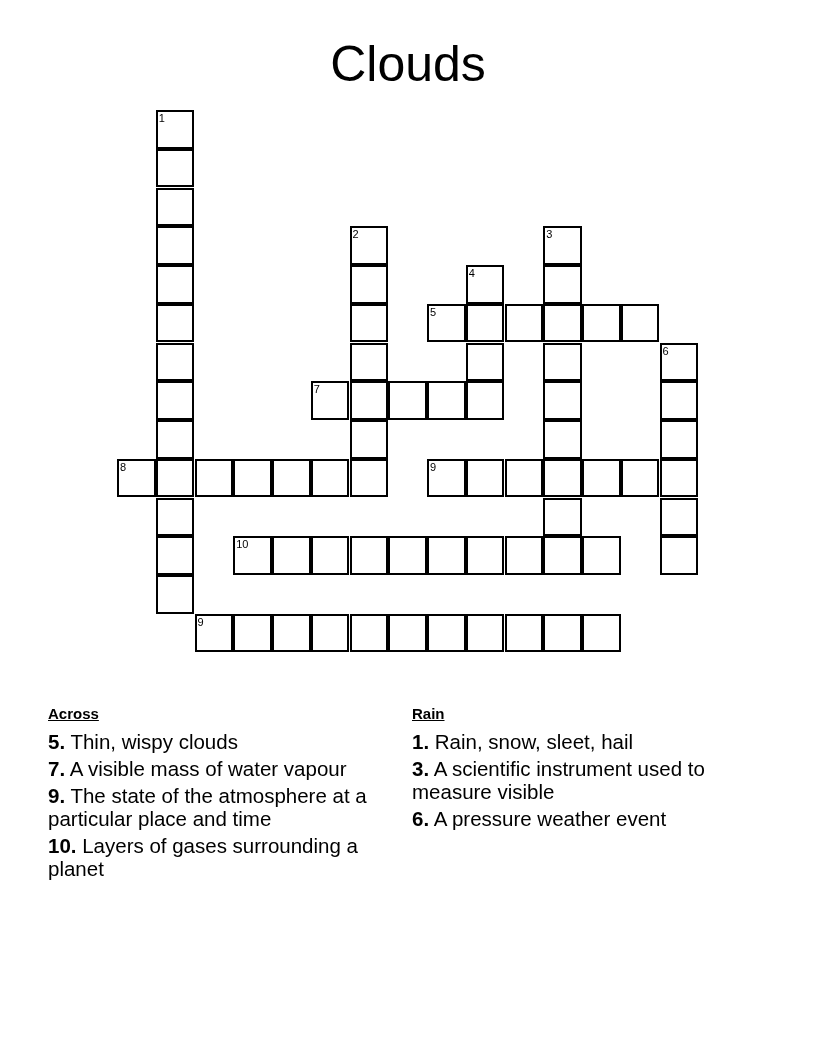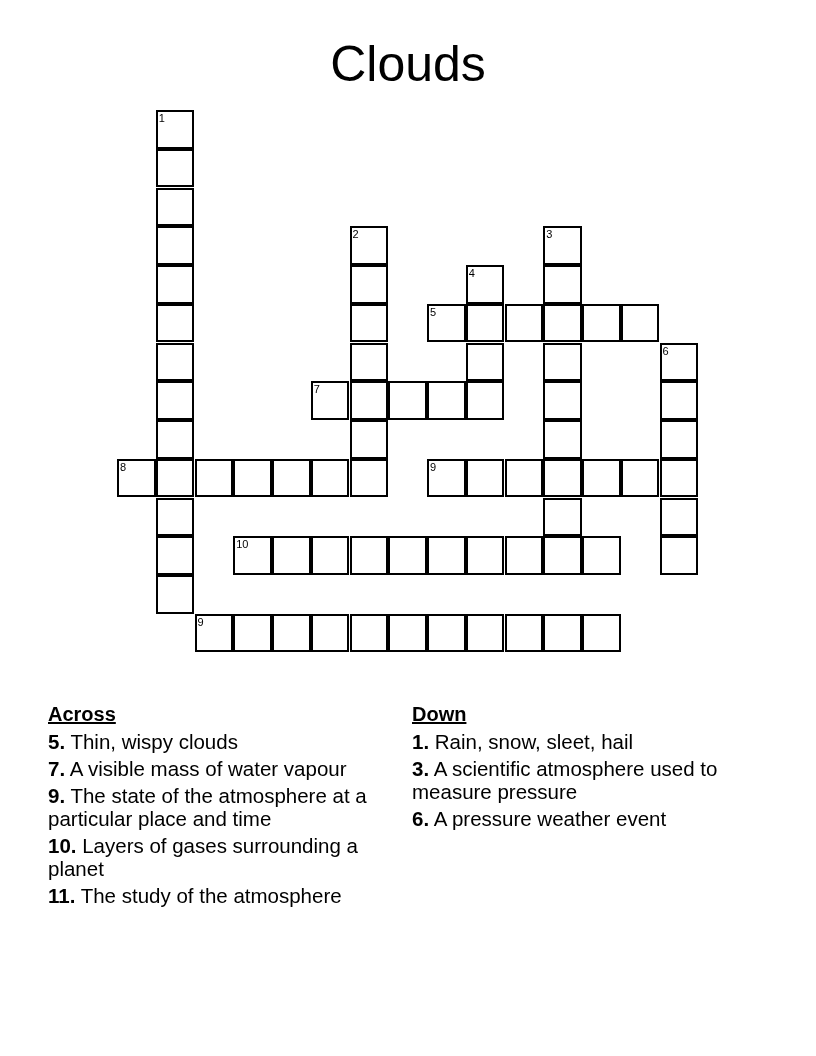--- a/index.html
+++ b/index.html
@@ -7,21 +7,21 @@
          font-family:"Liberation Sans", sans-serif; color:#000; }
   .title { position:absolute; left:0; width:816px; top:34px; text-align:center;
            font-size:50px; line-height:60px; font-weight:normal; }
   .grid { position:absolute; left:0; top:0; width:816px; height:680px; }
   .cell { position:absolute; width:38.7px; height:38.7px; box-sizing:border-box;
           border:2px solid #000; background:#fff; }
   .cell .num { position:absolute; left:1px; top:0px; font-size:11px; line-height:12px; }
   .clues { position:absolute; top:702px; font-size:20.5px; line-height:23px; }
   .clues.across { left:48px; width:345px; }
   .clues.down { left:412px; width:345px; }
-  .clues h3 { margin:0 0 4px 0; font-size:20px; font-weight:bold; text-decoration:underline; line-height:24px; }
+  .clues h3 { margin:0 0 4px 0; font-size:15px; font-weight:bold; text-decoration:underline; line-height:24px; }
   .clue { margin:0 0 4px 0; }
   .clue b { font-weight:bold; }
 </style>
 </head>
 <body>
 
 <div class="title">Clouds</div>
 
 <div class="grid" id="grid">
     <div class="cell" style="left: 155.75px; top: 110px;">
@@ -123,21 +123,20 @@
     <div class="cell" style="left: 543.25px; top: 613.75px;"></div>
     <div class="cell" style="left: 582px; top: 613.75px;"></div>
   </div>
 
 <div class="clues across">
   <h3>Across</h3>
   <div class="clue"><b>5.</b><span> Thin, wispy clouds</span></div>
   <div class="clue"><b>7.</b><span> A visible mass of water vapour</span></div>
   <div class="clue"><b>9.</b><span> The state of the atmosphere at a particular place and time</span></div>
   <div class="clue"><b>10.</b><span> Layers of gases surrounding a planet</span></div>
-  <div class="clue"><b>11.</b><span> The study of the atmosphere</span></div>
 </div>
 
 <div class="clues down">
-  <h3>Down</h3>
+  <h3>Rain</h3>
   <div class="clue"><b>1.</b><span> Rain, snow, sleet, hail</span></div>
-  <div class="clue"><b>3.</b><span> A scientific atmosphere used to measure pressure</span></div>
+  <div class="clue"><b>3.</b><span> A scientific instrument used to measure visible</span></div>
   <div class="clue"><b>6.</b><span> A pressure weather event</span></div>
 </div>
 
 </body></html>

